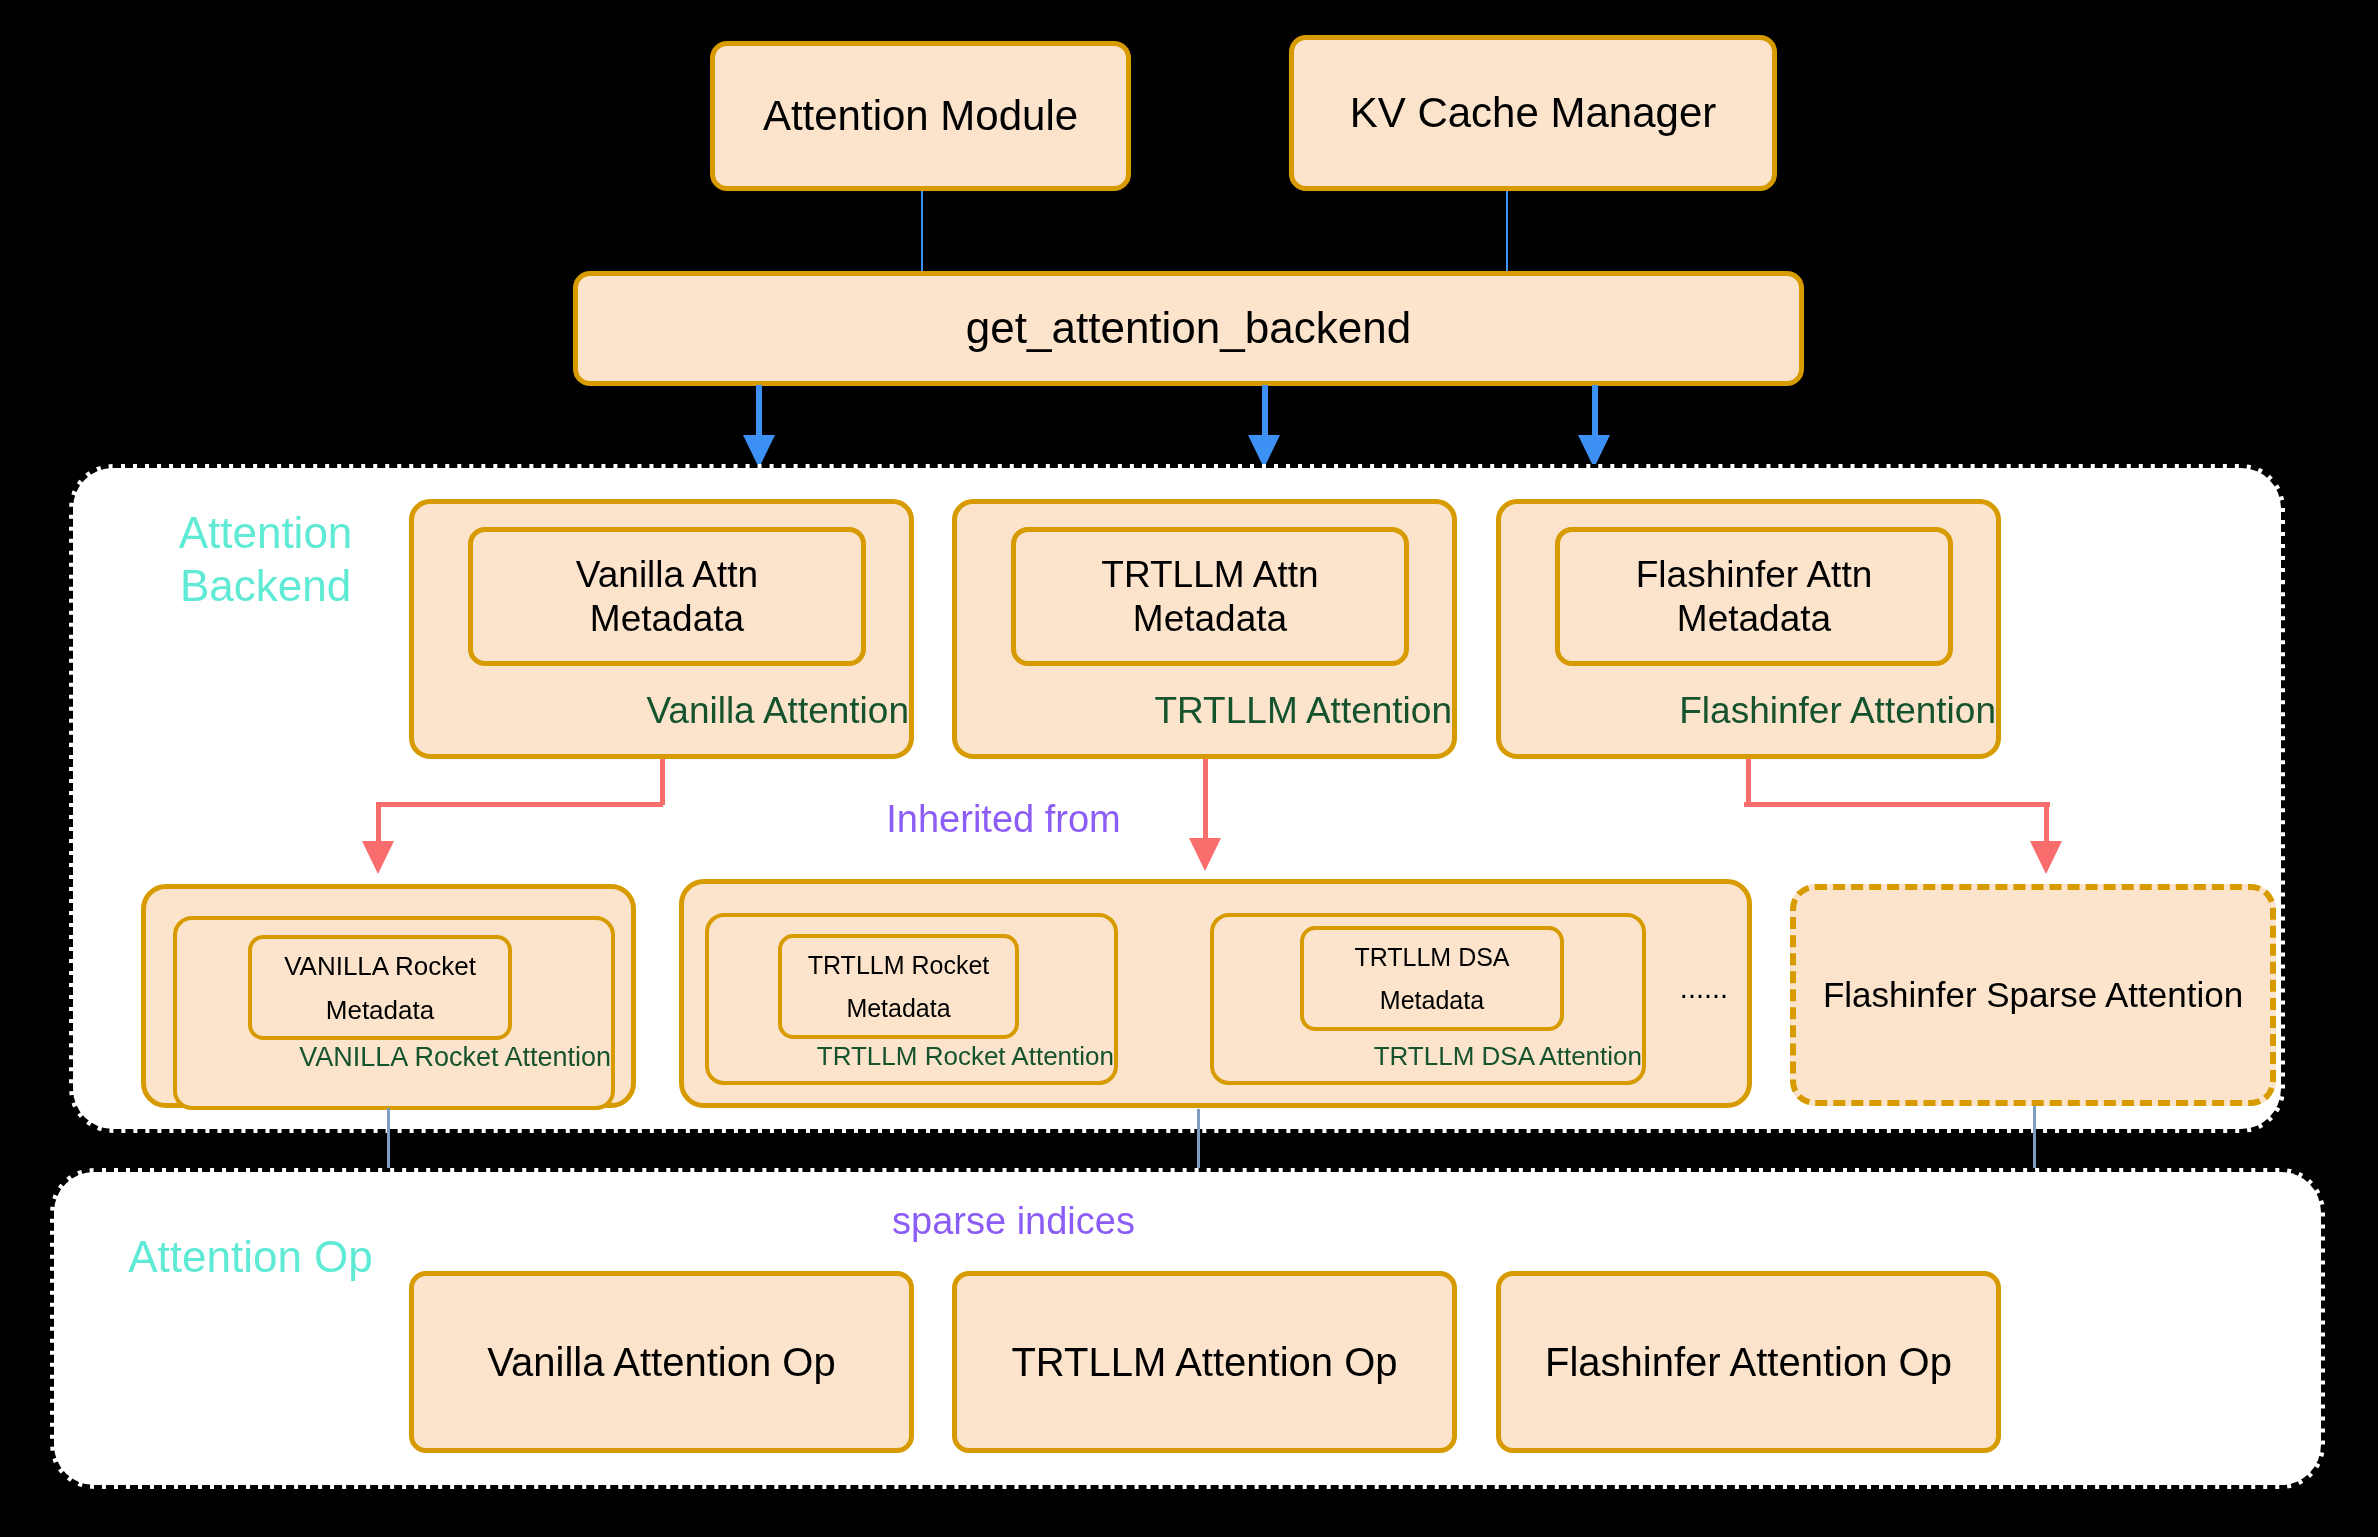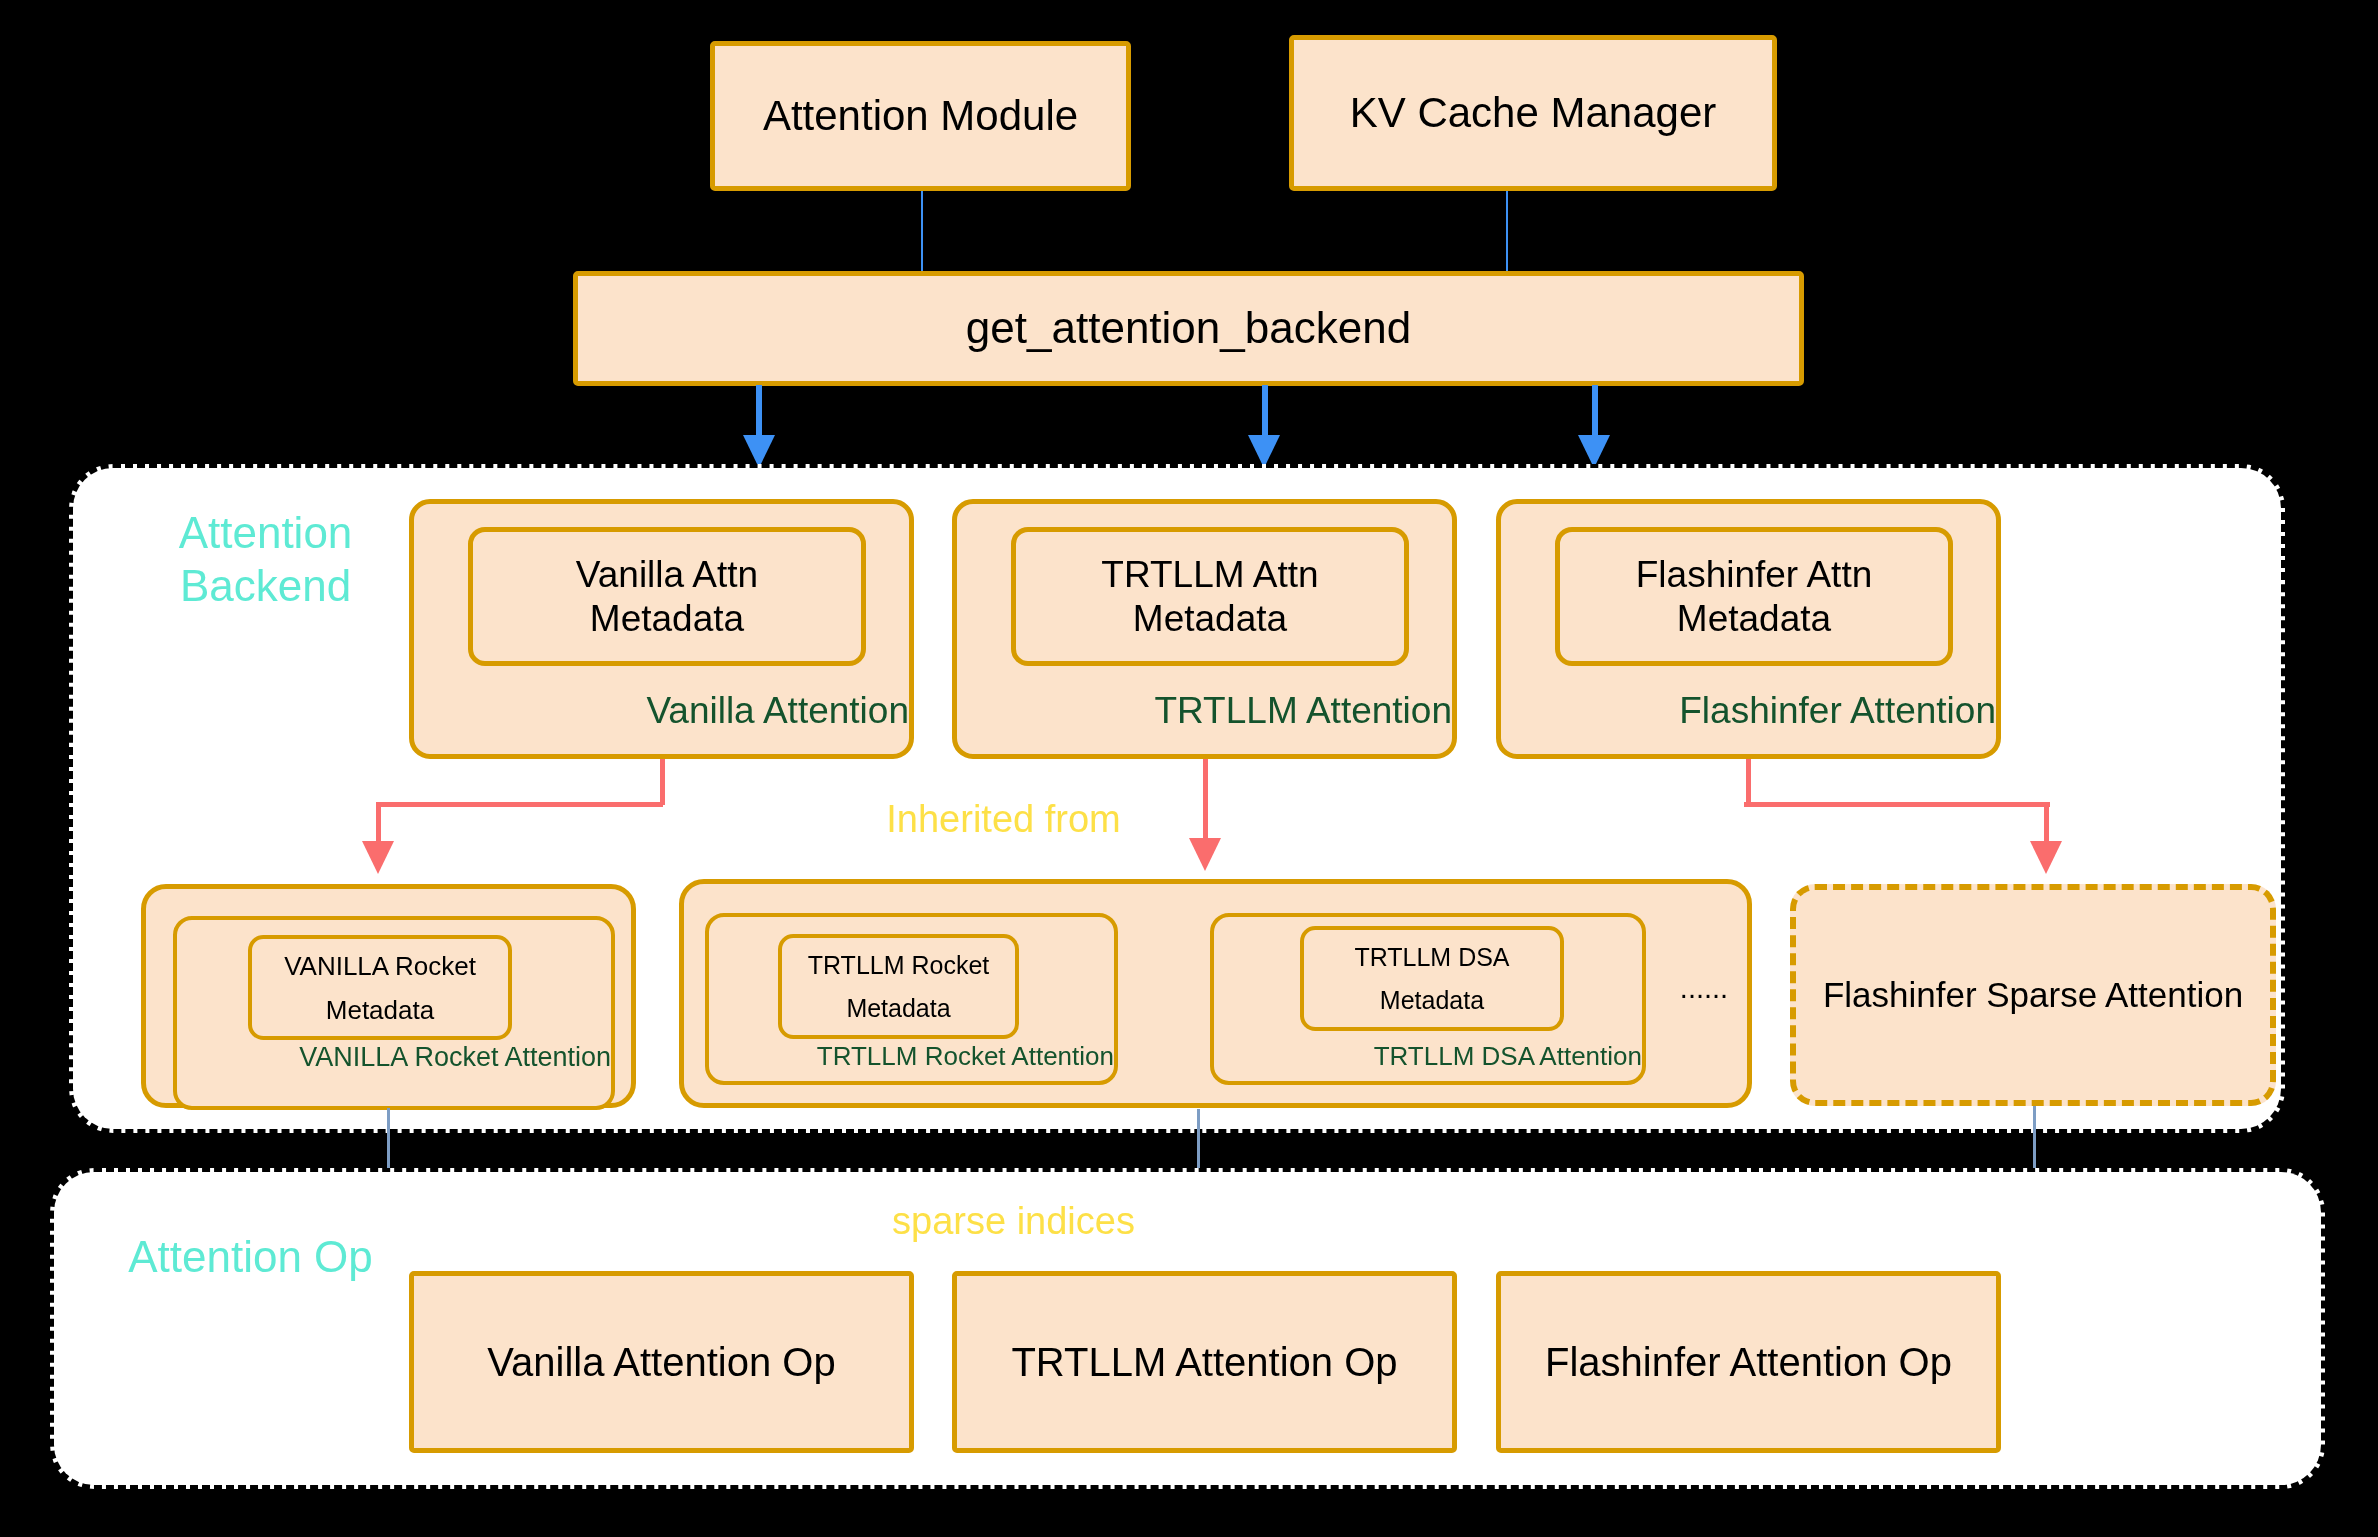--- a/index.html
+++ b/index.html
@@ -15,21 +15,21 @@
     font-family: "Liberation Sans", sans-serif;
     overflow: hidden;
   }
 
   
   .node {
     position: absolute;
     box-sizing: border-box;
     background: #FCE3CB;
     border: 5.7px solid #D79B00;
-    border-radius: 5px;
+    border-radius: 17px;
     display: flex;
     align-items: center;
     justify-content: center;
     text-align: center;
     color: #000000;
     line-height: 1.15;
   }
 
   
   .group {
@@ -71,21 +71,21 @@
   }
   .card-name {
     position: absolute;
     width: 100%;
     text-align: right;
     color: #14532d;
   }
 
   .label-free {
     position: absolute;
-    color: #fde047;
+    color: #8b5cf6;
     text-align: center;
     white-space: nowrap;
   }
   .vline { position: absolute; width: 0; border-left-style: solid; }
   .hline { position: absolute; height: 0; border-top-style: solid; }
   .arrow-down {
     position: absolute;
     width: 0; height: 0;
     border-left: 16.3px solid transparent;
     border-right: 16.3px solid transparent;

